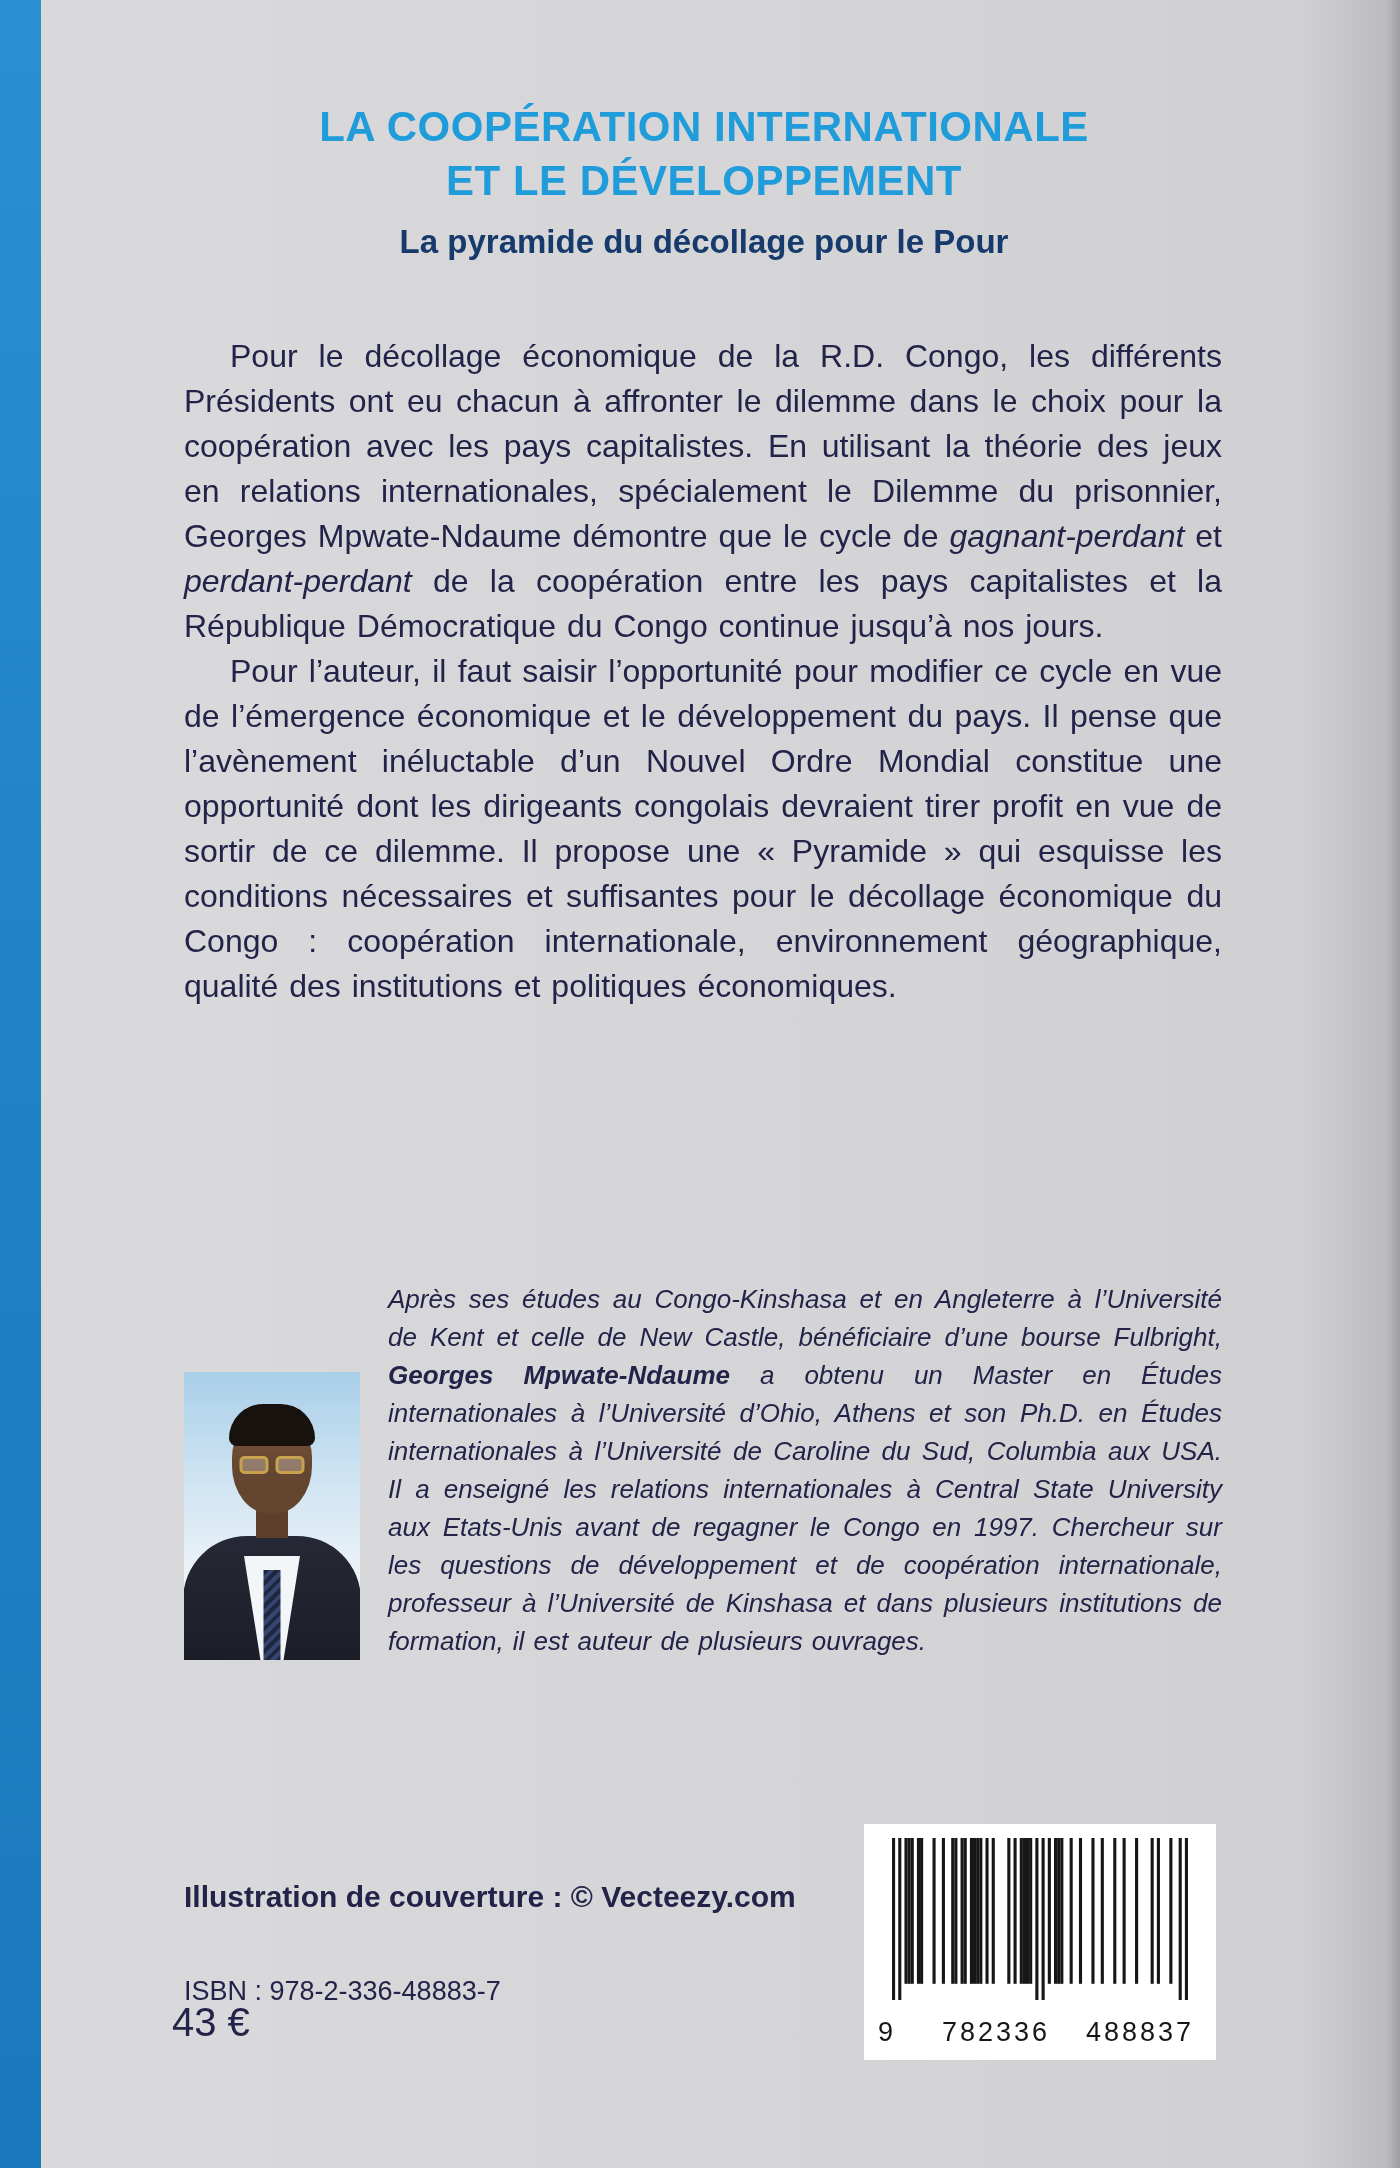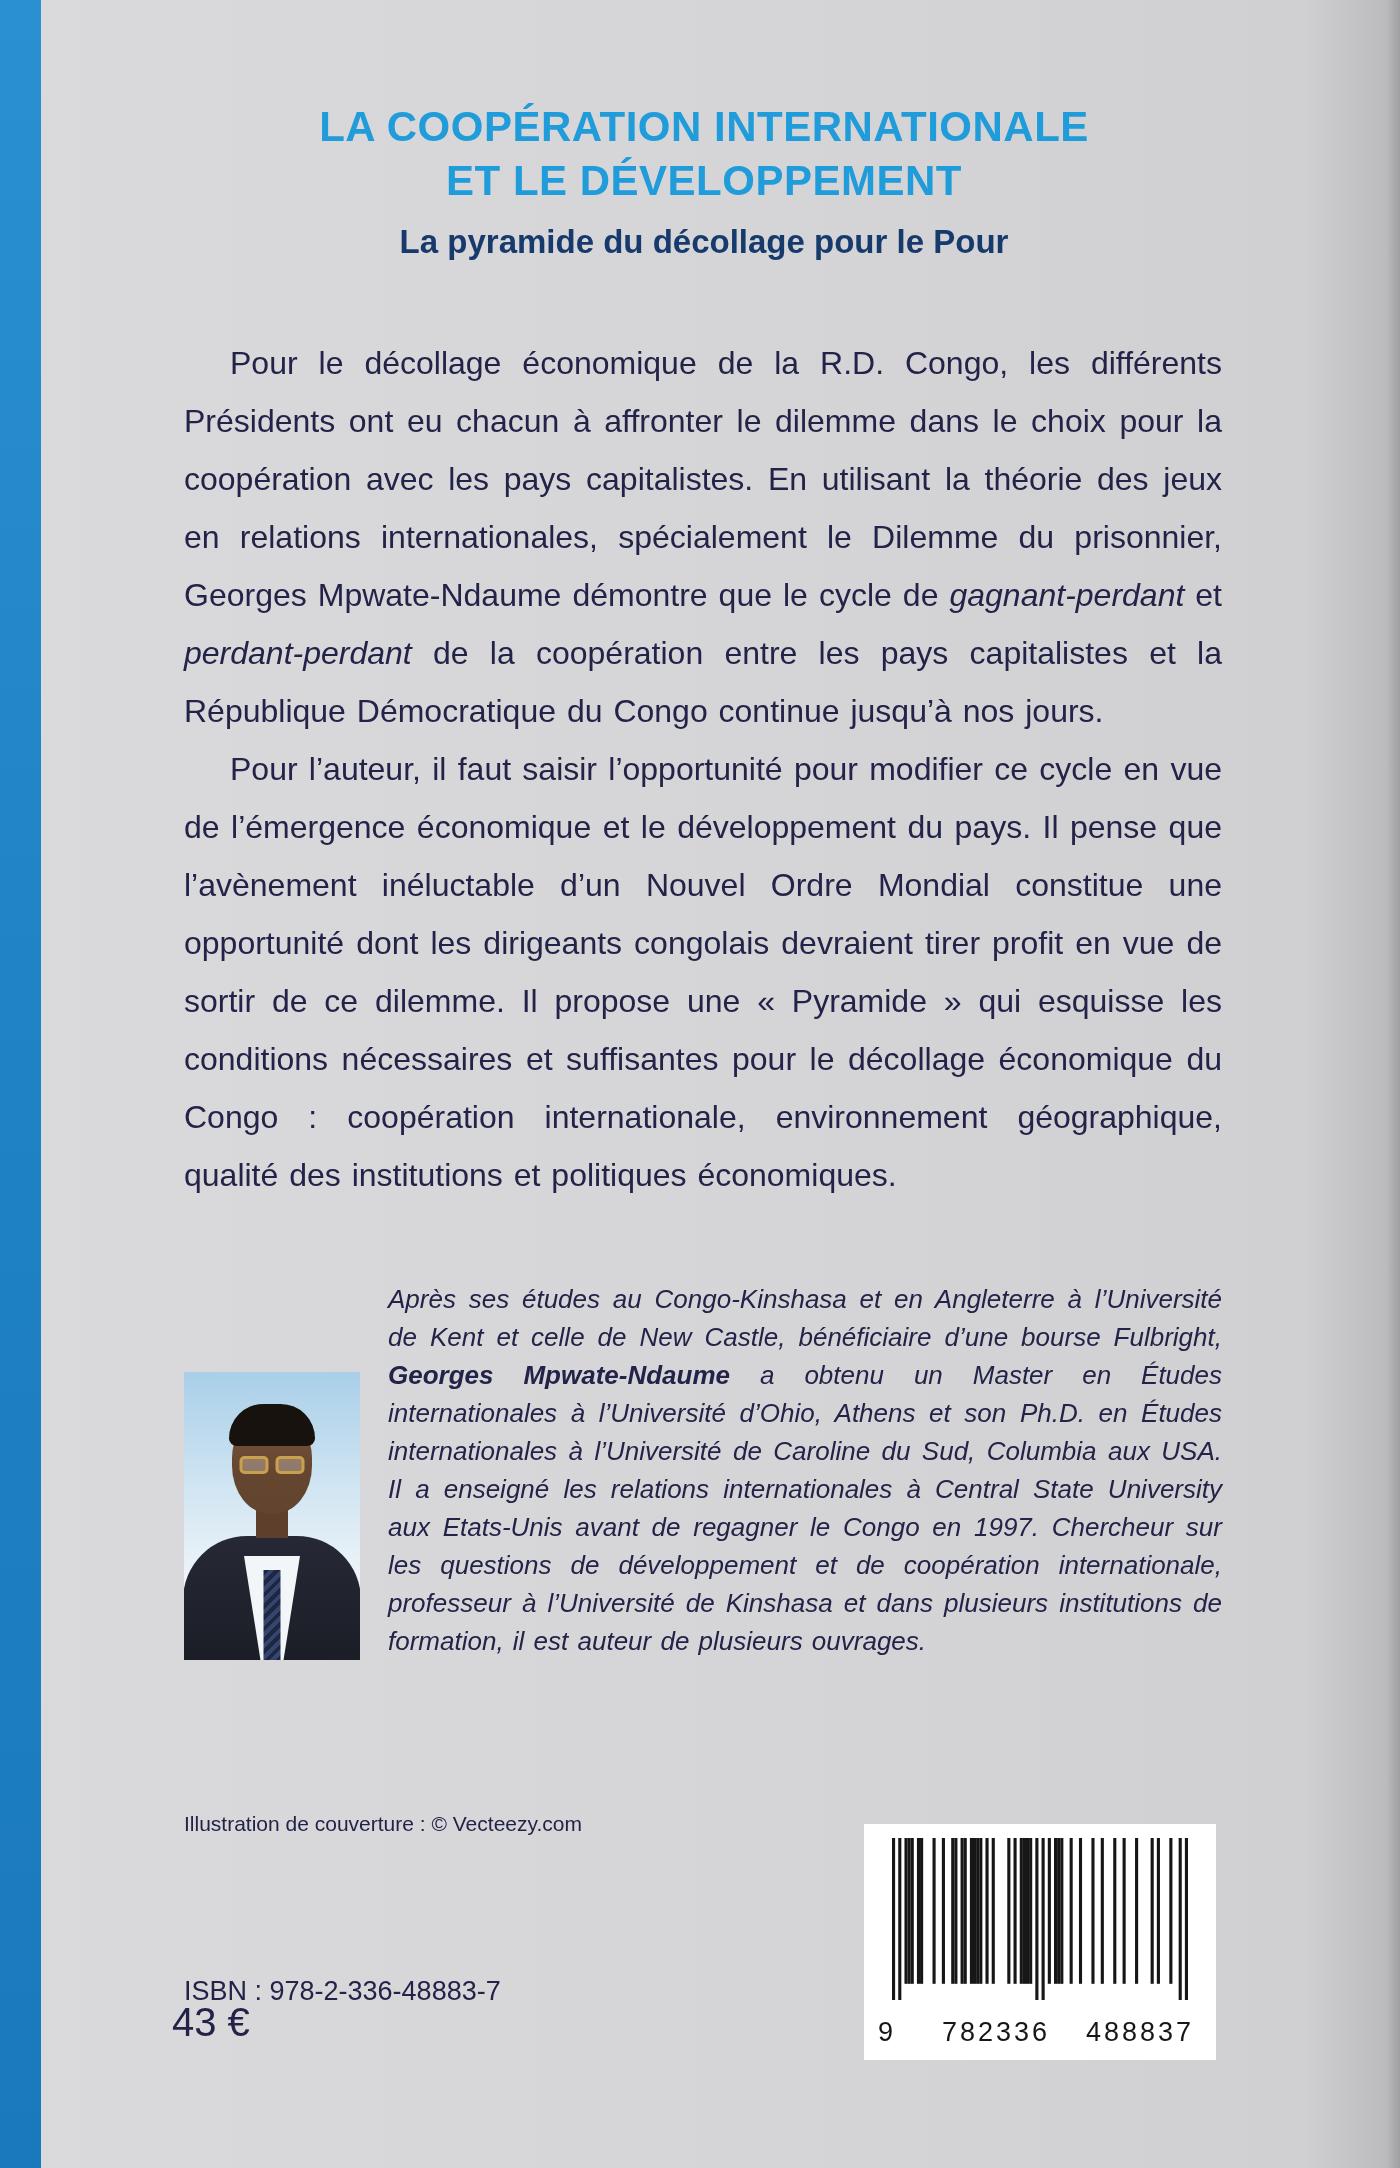--- a/index.html
+++ b/index.html
@@ -22,21 +22,21 @@
     color:var(--title_blue,#1f9cd9); letter-spacing:.5px;
   }
   .subtitle{
     margin-top:14px; font-size:33px; line-height:40px; font-weight:bold;
     color:var(--subtitle_navy,#173a6d);
   }
 
   
   .synopsis{ position:absolute; left:184px; top:334px; width:1038px; }
   .synopsis p{
-    font-size:32px; line-height:58px; text-align:justify; text-indent:46px;
+    font-size:32px; line-height:45px; text-align:justify; text-indent:46px;
     word-spacing:2px; hyphens:none;
   }
   .synopsis p + p{ }
   .seg-italic{ font-style:italic; }
   .seg-bold{ font-weight:bold; }
 
   
   .bio{ position:absolute; left:184px; top:1280px; width:1038px; display:flex; align-items:flex-end; }
   .photo{
     flex:0 0 176px; height:288px; margin-top:46px; position:relative; overflow:hidden;
@@ -77,21 +77,21 @@
   .ph-glasses span{
     width:29px; height:18px; border:3px solid #c9a04c; border-radius:5px;
     background:rgba(255,255,255,.28);
   }
   .bio-text{
     flex:1; margin-left:28px; font-style:italic; font-size:26px; line-height:38px;
     text-align:justify; word-spacing:2px;
   }
 
   
-  .credit{ position:absolute; left:184px; top:1812px; font-size:21px; }
+  .credit{ position:absolute; left:184px; top:1880px; font-size:30px;font-weight:bold; }
   .isbn{ position:absolute; left:184px; top:1958px; font-size:27px;margin-top:18px; }
   .price{ position:absolute; left:172px; top:2000px; font-size:40px; }
 
   
   .barcode-box{
     position:absolute; left:864px; top:1824px; width:352px; height:236px;
     background:#ffffff;
   }
   .barcode-bars{ position:absolute; left:28px; right:28px; top:14px; height:162px; }
   .barcode-svg{ width:100%; height:100%; display:block; }

